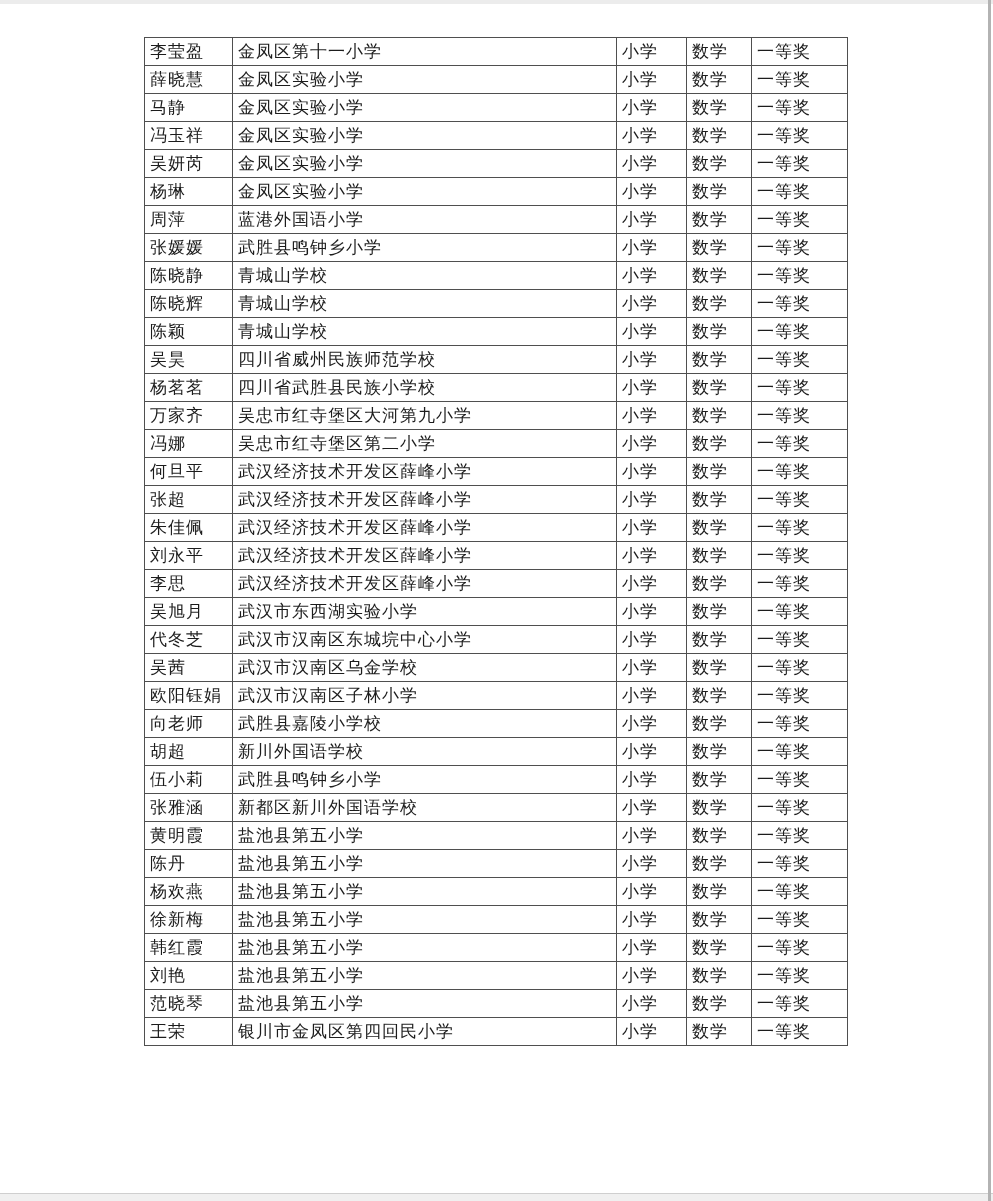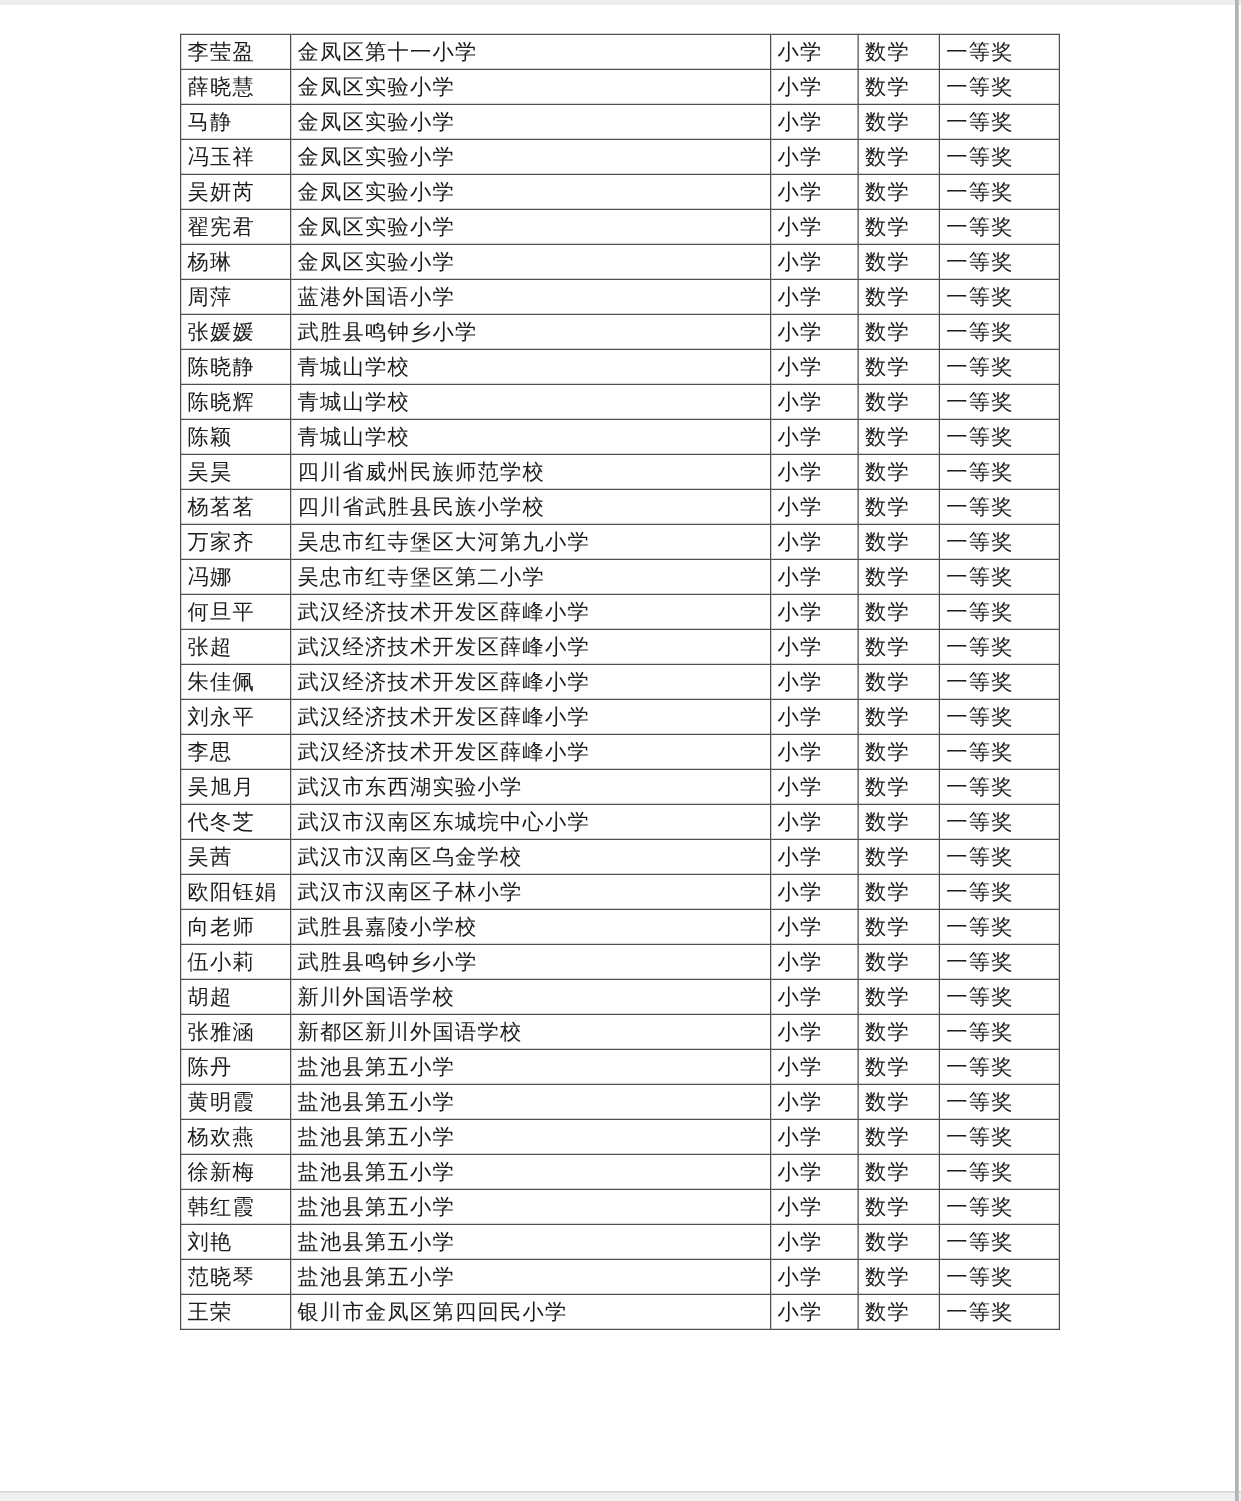--- a/index.html
+++ b/index.html
@@ -31,21 +31,21 @@
   .edge-bottom {
     position: absolute;
     left: 0; top: 1193px;
     width: 993px; height: 8px;
     background: #f0f0f0;
     border-top: 1px solid #cfcfcf;
   }
   table.award-table {
     position: absolute;
     left: 144px;
-    top: 27px;
+    top: 37px;
     width: 703px;
     border-collapse: collapse;
     table-layout: fixed;
   }
   table.award-table td {
     border: 1px solid #4f4f4f;
     height: 27px;
     padding: 0 2px 0 5px;
     font-size: 17px;
     line-height: 27px;
@@ -105,27 +105,20 @@
     <td>一等奖</td>
   </tr>
         <tr>
     <td>吴妍芮</td>
     <td>金凤区实验小学</td>
     <td>小学</td>
     <td>数学</td>
     <td>一等奖</td>
   </tr>
         <tr>
-    <td>翟宪君</td>
-    <td>金凤区实验小学</td>
-    <td>小学</td>
-    <td>数学</td>
-    <td>一等奖</td>
-  </tr>
-        <tr>
     <td>杨琳</td>
     <td>金凤区实验小学</td>
     <td>小学</td>
     <td>数学</td>
     <td>一等奖</td>
   </tr>
         <tr>
     <td>周萍</td>
     <td>蓝港外国语小学</td>
     <td>小学</td>
@@ -252,49 +245,49 @@
     <td>一等奖</td>
   </tr>
         <tr>
     <td>向老师</td>
     <td>武胜县嘉陵小学校</td>
     <td>小学</td>
     <td>数学</td>
     <td>一等奖</td>
   </tr>
         <tr>
+    <td>胡超</td>
+    <td>新川外国语学校</td>
+    <td>小学</td>
+    <td>数学</td>
+    <td>一等奖</td>
+  </tr>
+        <tr>
     <td>伍小莉</td>
     <td>武胜县鸣钟乡小学</td>
     <td>小学</td>
     <td>数学</td>
     <td>一等奖</td>
   </tr>
         <tr>
-    <td>胡超</td>
-    <td>新川外国语学校</td>
-    <td>小学</td>
-    <td>数学</td>
-    <td>一等奖</td>
-  </tr>
-        <tr>
     <td>张雅涵</td>
     <td>新都区新川外国语学校</td>
     <td>小学</td>
     <td>数学</td>
     <td>一等奖</td>
   </tr>
         <tr>
+    <td>黄明霞</td>
+    <td>盐池县第五小学</td>
+    <td>小学</td>
+    <td>数学</td>
+    <td>一等奖</td>
+  </tr>
+        <tr>
     <td>陈丹</td>
-    <td>盐池县第五小学</td>
-    <td>小学</td>
-    <td>数学</td>
-    <td>一等奖</td>
-  </tr>
-        <tr>
-    <td>黄明霞</td>
     <td>盐池县第五小学</td>
     <td>小学</td>
     <td>数学</td>
     <td>一等奖</td>
   </tr>
         <tr>
     <td>杨欢燕</td>
     <td>盐池县第五小学</td>
     <td>小学</td>
     <td>数学</td>

